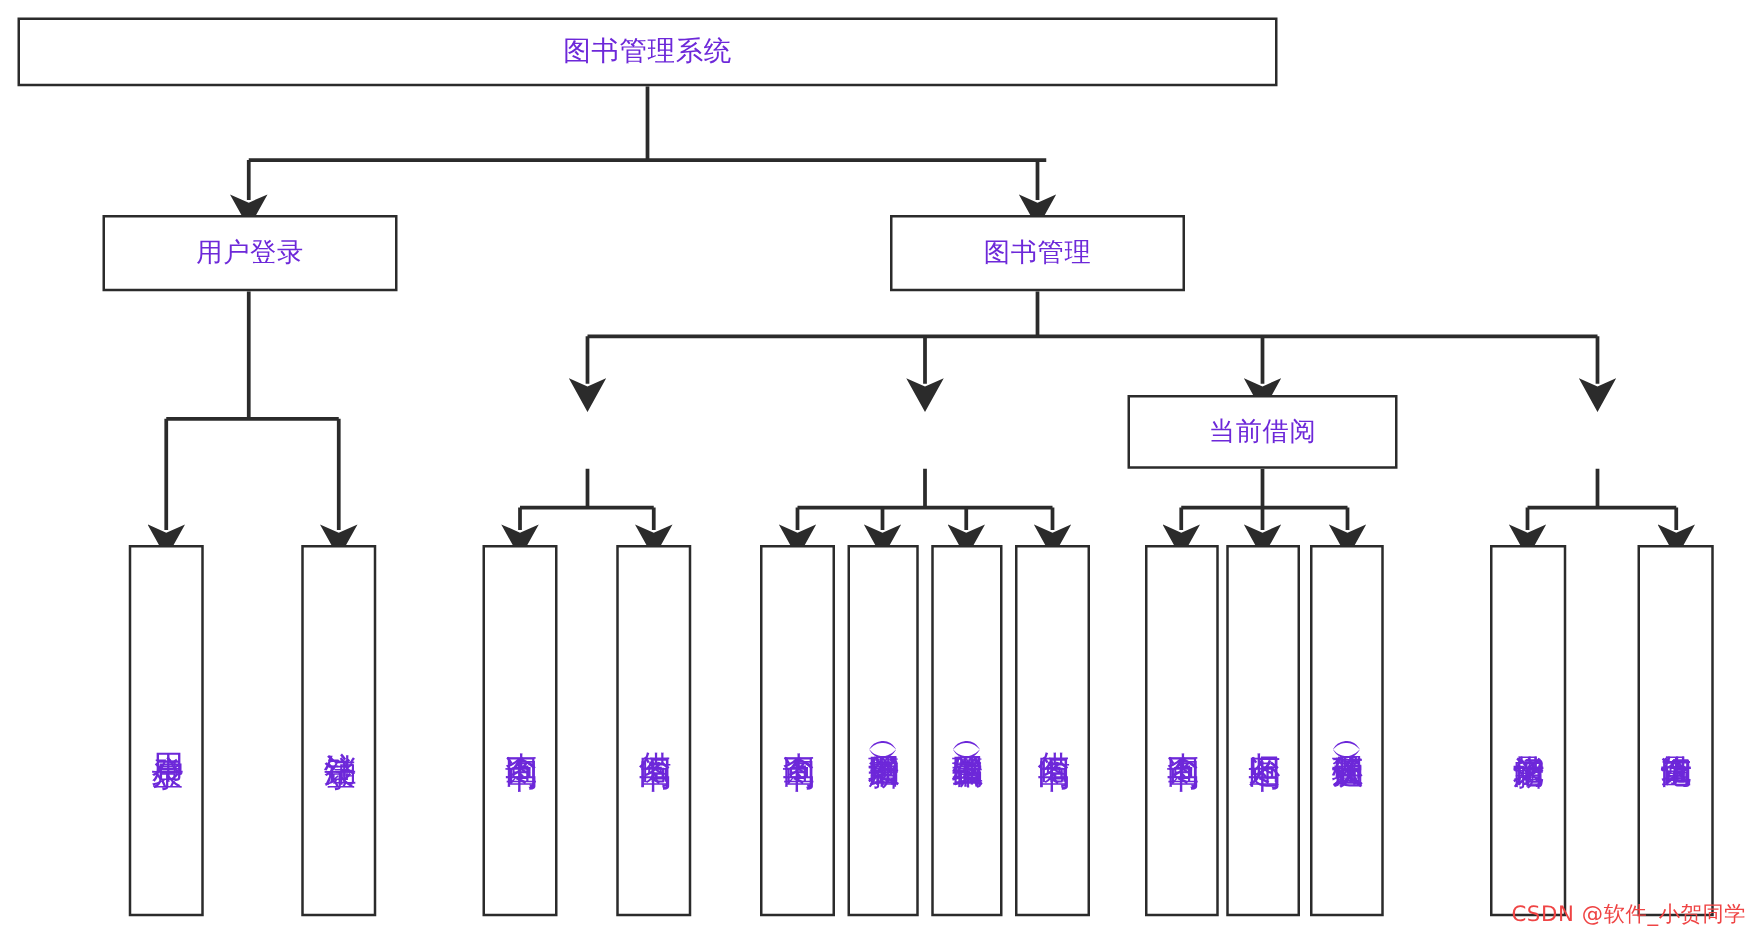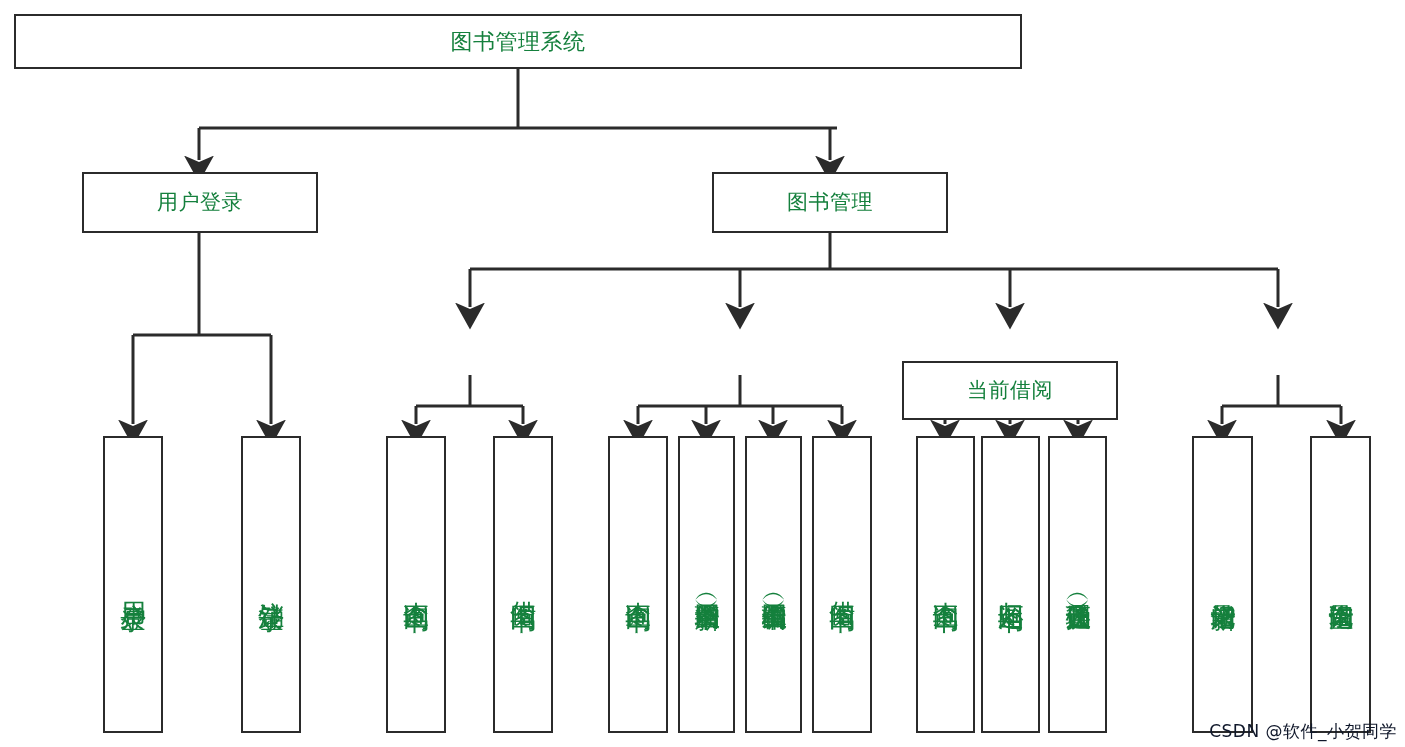--- a/index.html
+++ b/index.html
@@ -24,21 +24,21 @@
     pointer-events: none;
   }
   .node {
     position: absolute;
     box-sizing: border-box;
     border: 2px solid #2b2b2b;
     background: #ffffff;
     display: flex;
     align-items: center;
     justify-content: center;
-    color: #15803d;
+    color: #6d28d9;
   }
   .node .label {
     display: block;
     text-align: center;
     line-height: 1.18;
     letter-spacing: 0.5px;
   }
   
   .node.horiz .label {
     font-size: 21px;
@@ -62,21 +62,21 @@
   }
   .node.vert.long .label {
     font-size: 25px;
     letter-spacing: 0px;
   }
   #watermark {
     position: absolute;
     right: 8px;
     bottom: 4px;
     font-size: 17px;
-    color: #0f172a;
+    color: #ef4444;
     white-space: nowrap;
     letter-spacing: 0.5px;
   }
 </style>
 </head>
 <body>
 
 <div id="canvas">
 
   <svg id="connectors" viewBox="0 0 1405 747" width="1405" height="747">
@@ -133,21 +133,21 @@
     <span class="label">图书管理系统</span>
   </div>
 
   <div class="node horiz" style="left:82px; top:172px; width:236px; height:61px;">
     <span class="label">用户登录</span>
   </div>
   <div class="node horiz" style="left:712px; top:172px; width:236px; height:61px;">
     <span class="label">图书管理</span>
   </div>
 
-  <div class="node horiz" style="left:902px; top:316px; width:216px; height:59px;margin-top:45px;">
+  <div class="node horiz" style="left:902px; top:316px; width:216px; height:59px;">
     <span class="label">当前借阅</span>
   </div>
 
   <div class="node vert" style="left:103px; top:436px; width:60px; height:297px;">
     <span class="label">用户登录</span>
   </div>
   <div class="node vert" style="left:241px; top:436px; width:60px; height:297px;">
     <span class="label">注销登录</span>
   </div>
 

